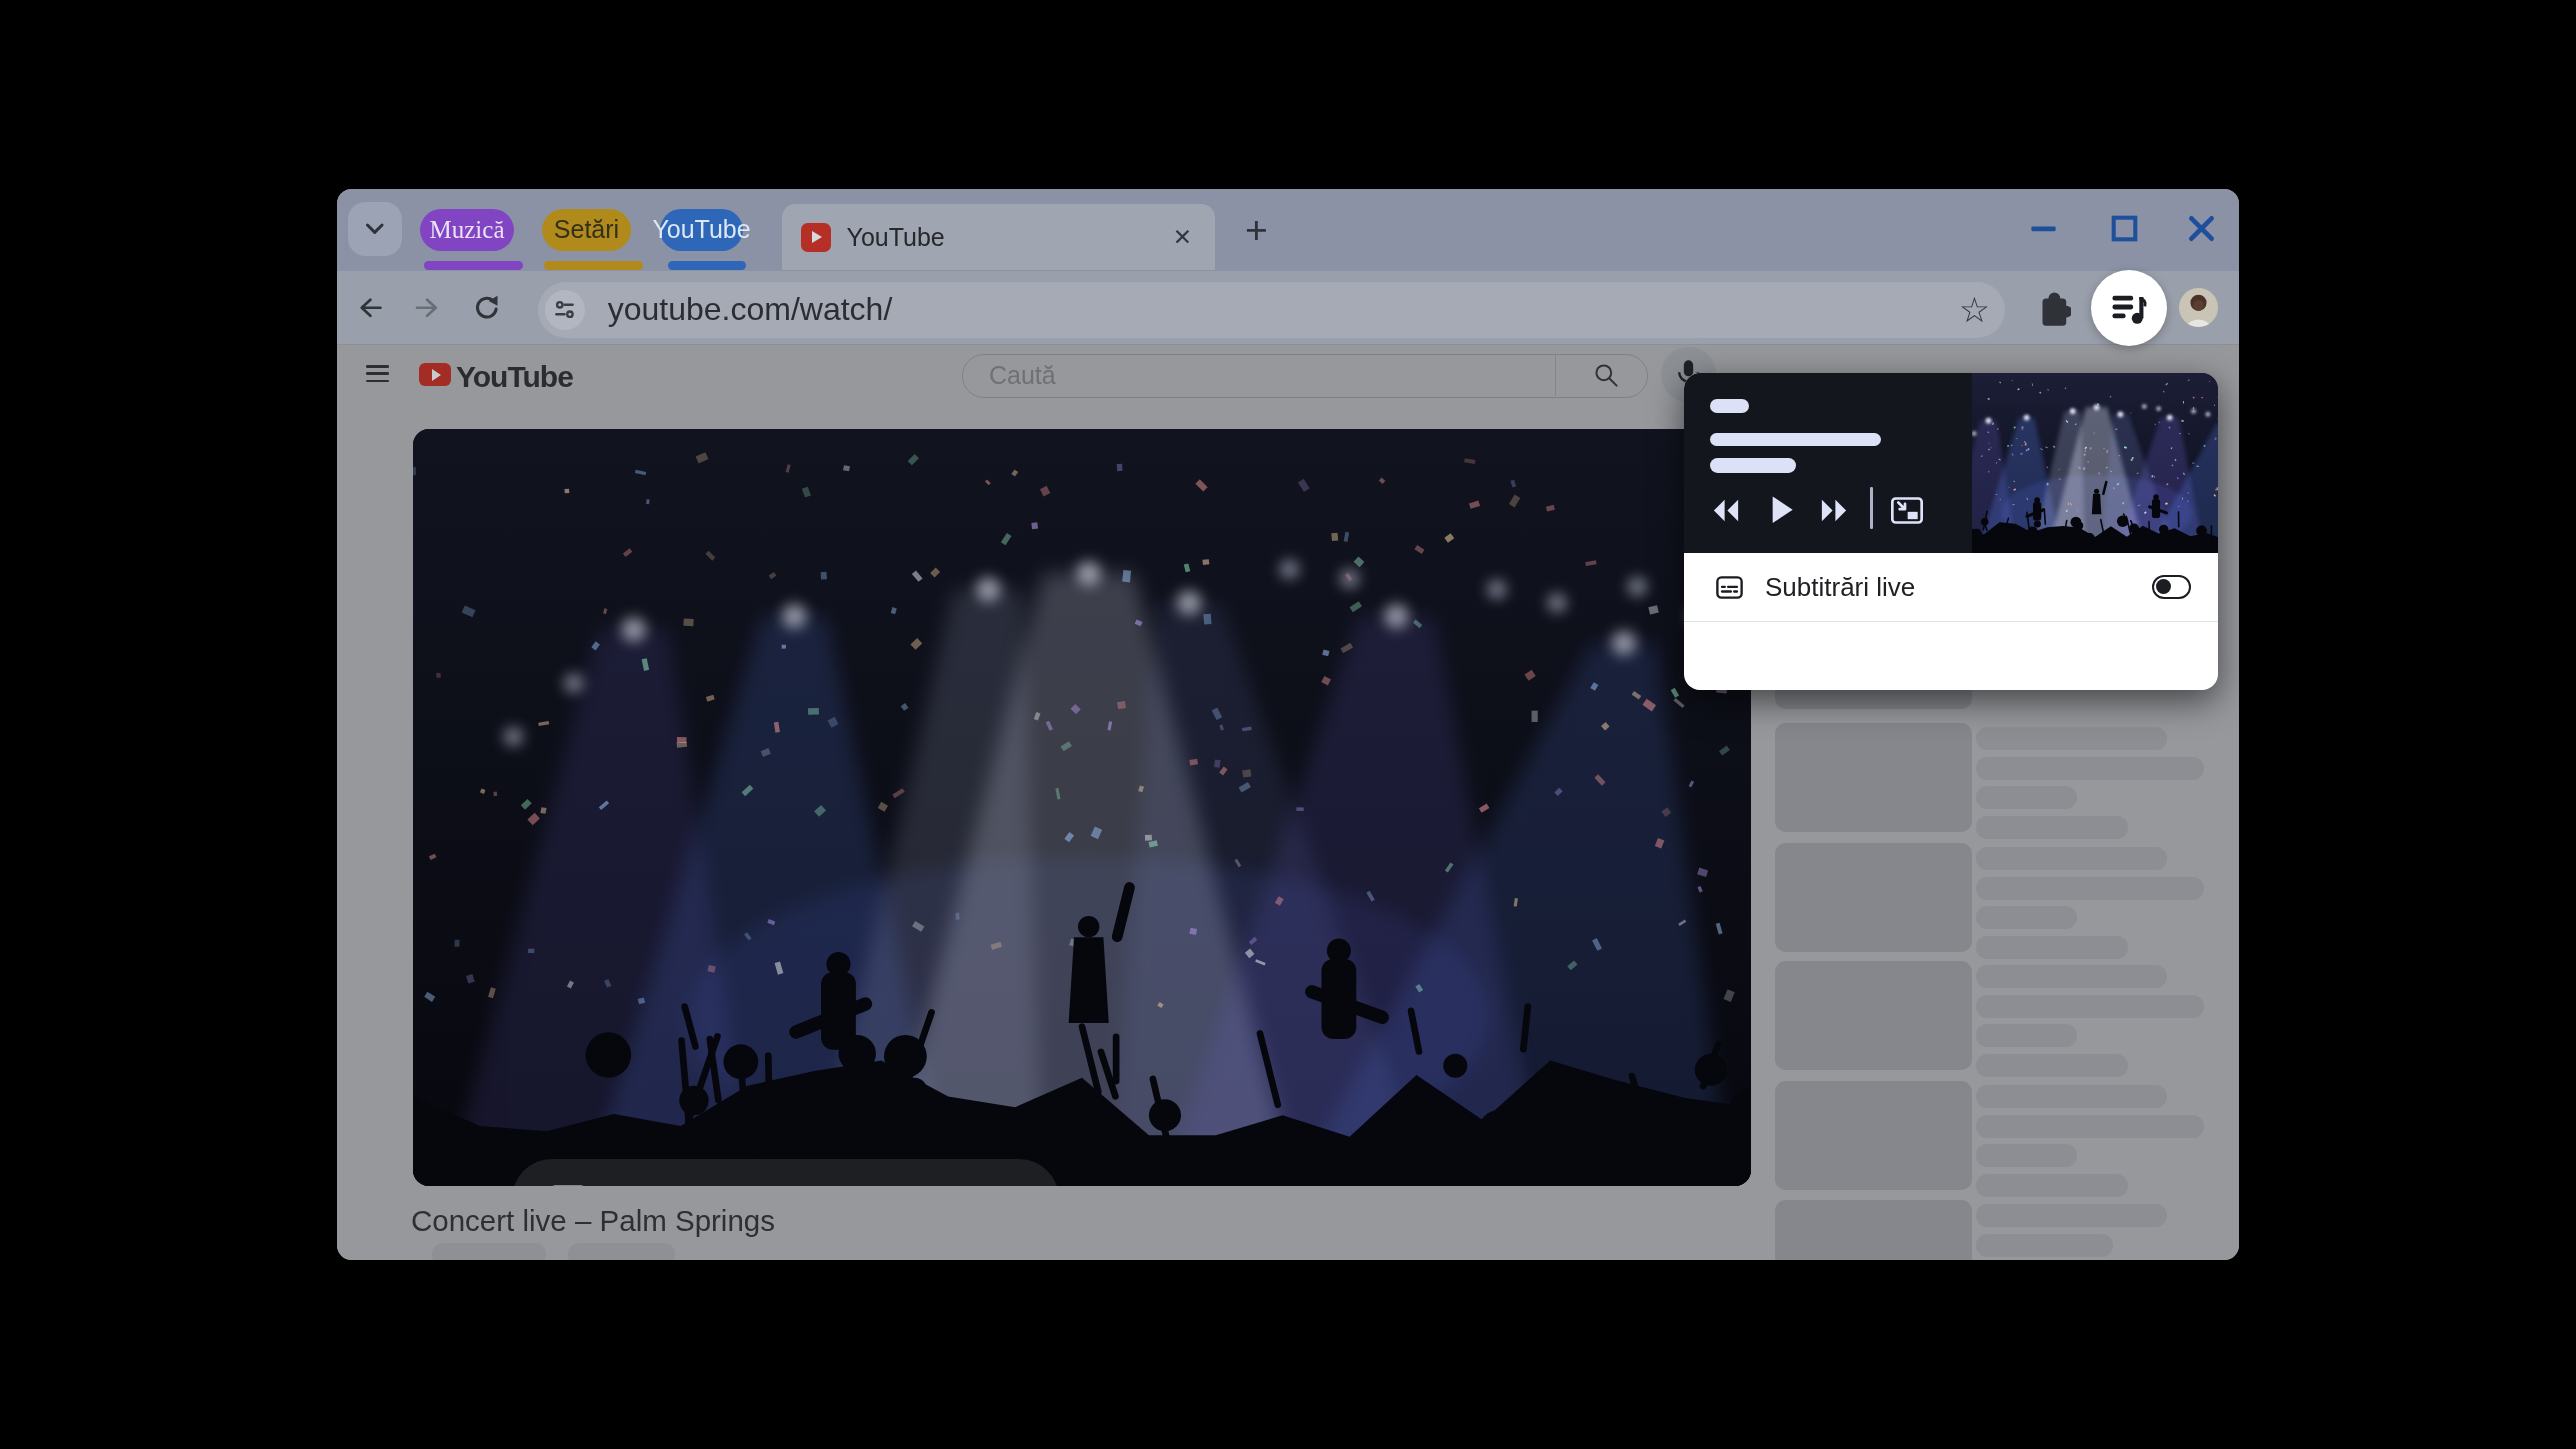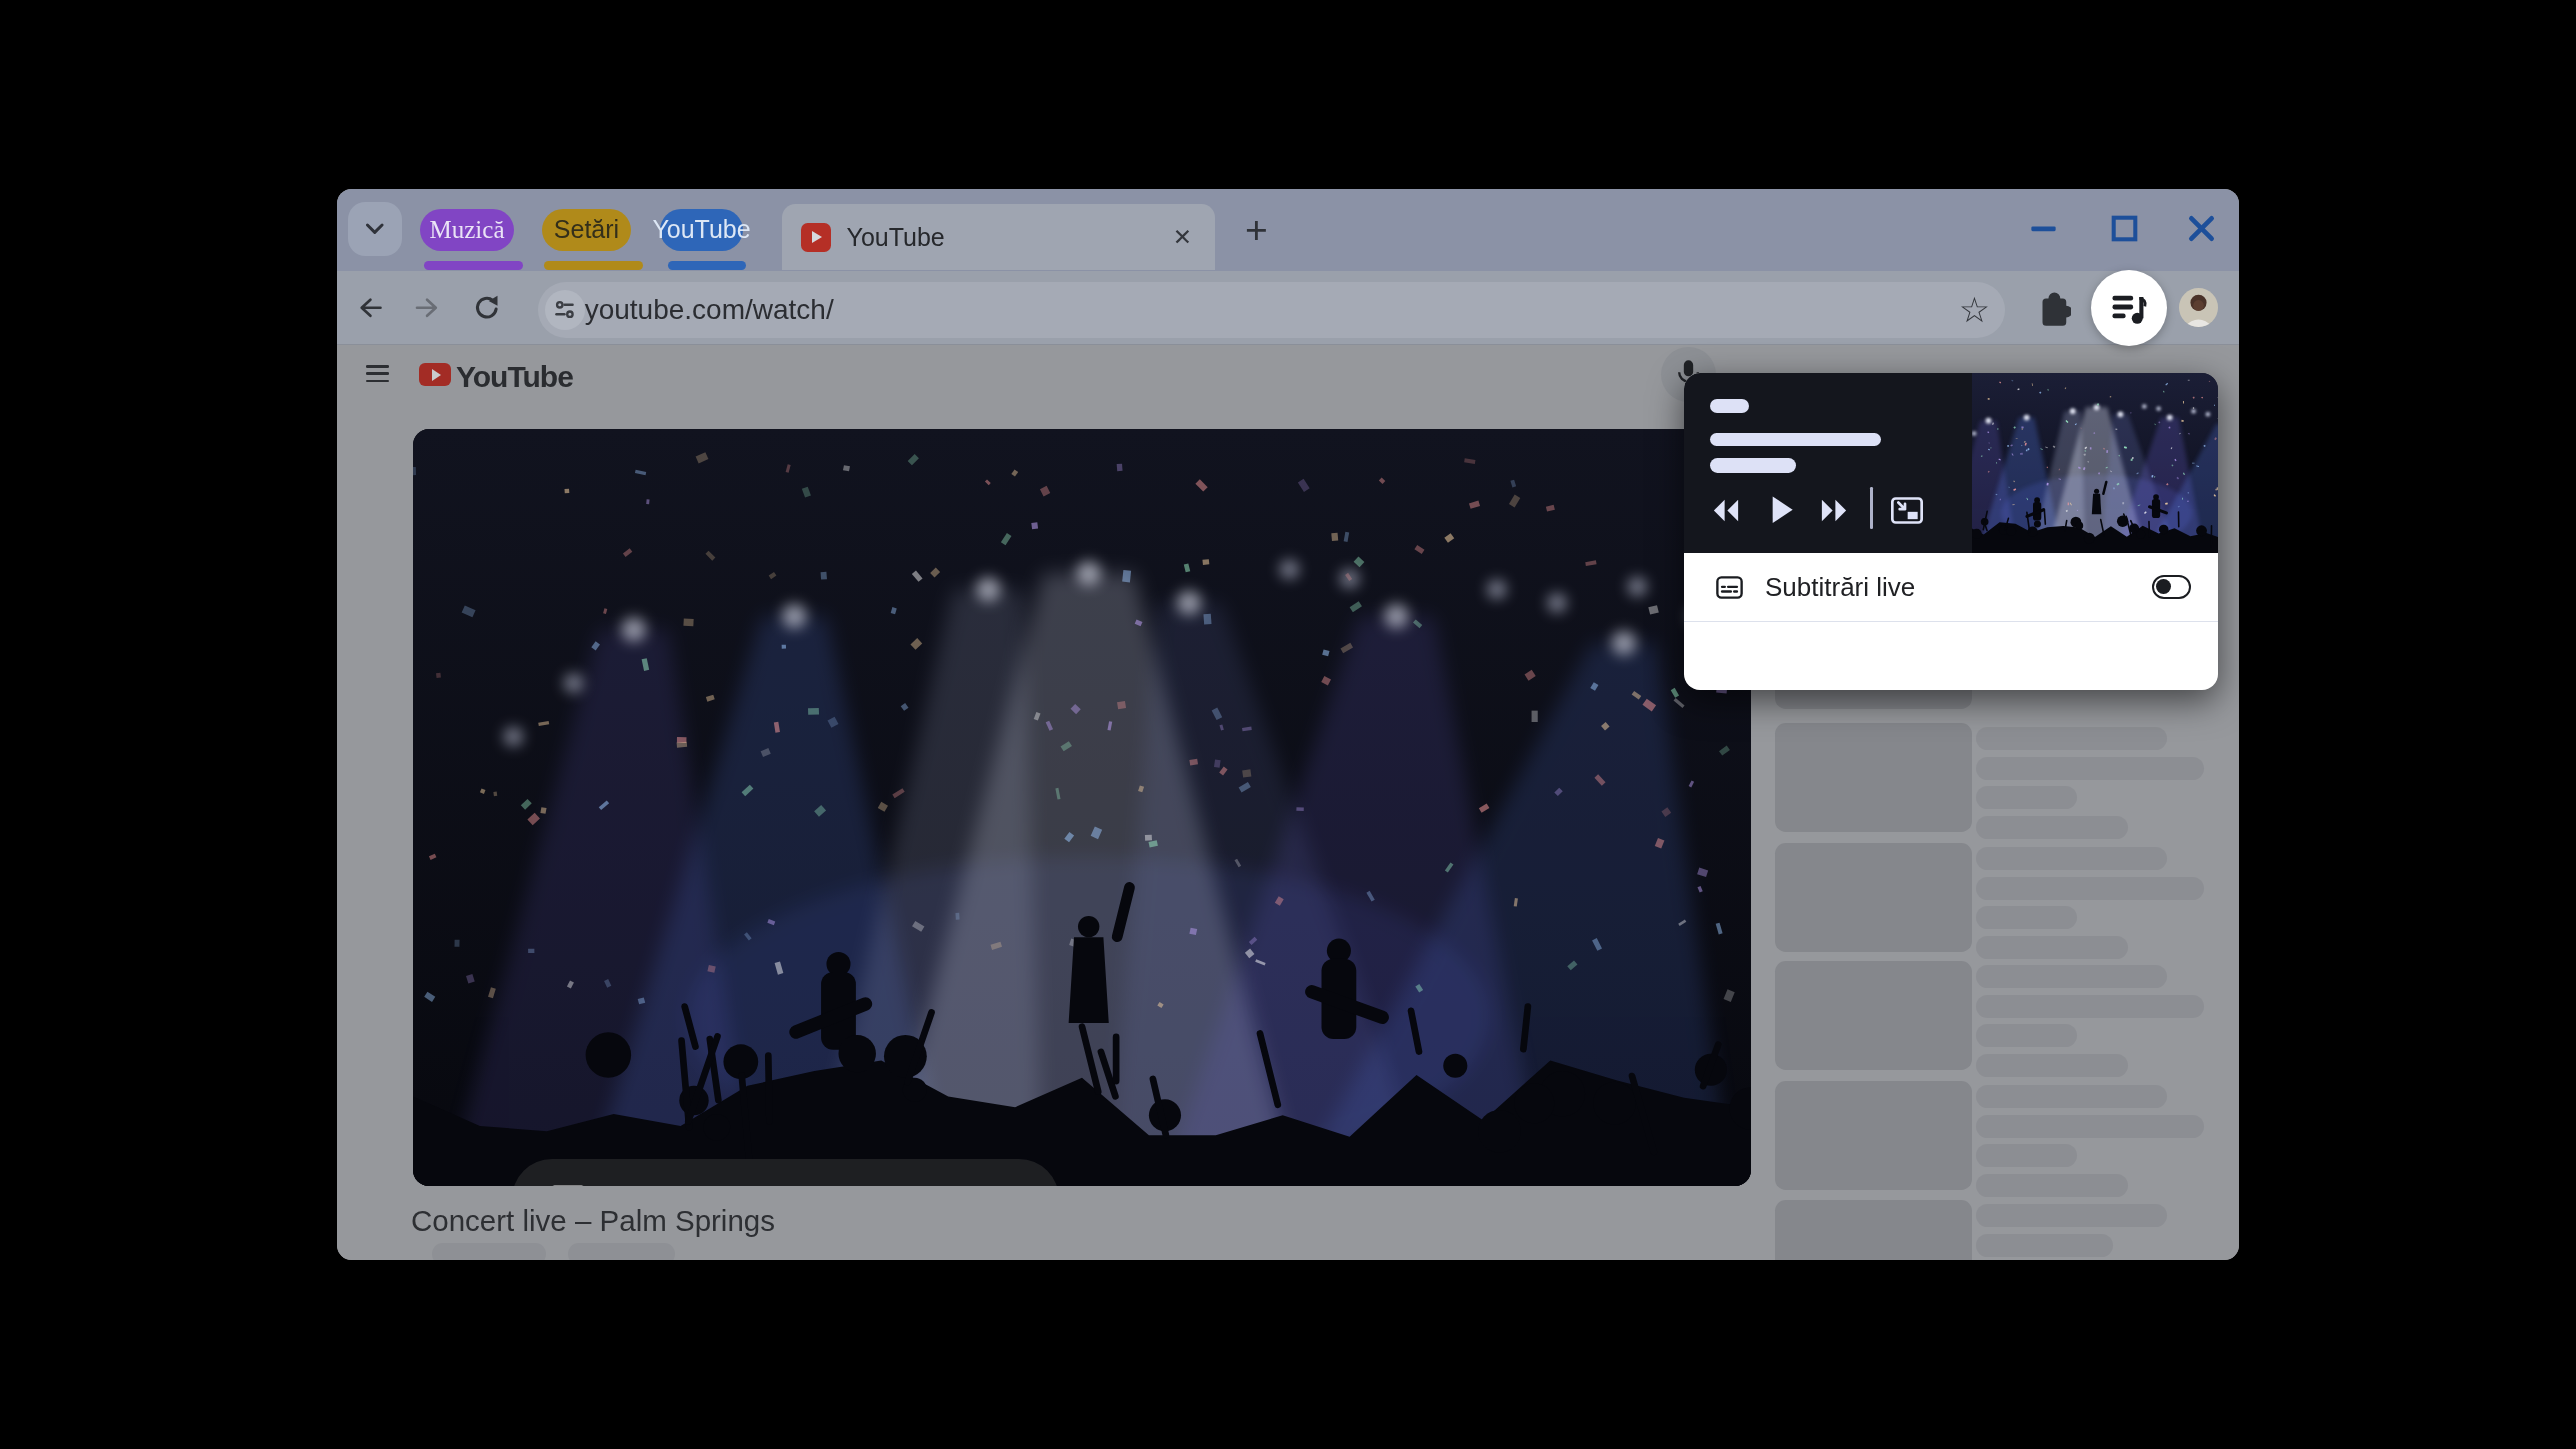--- a/index.html
+++ b/index.html
@@ -27,21 +27,21 @@
     justify-content:center;font-size:39px;font-weight:300;color:#2f3238;}
   .winctl{position:absolute;top:25.5px;width:27px;height:27px;display:flex;align-items:center;justify-content:center;}
   
   .toolbar{position:absolute;left:0;top:82px;width:100%;height:74px;background:#9aa0ab;
     border-bottom:1.3px solid rgba(0,0,0,.10);box-sizing:border-box;}
   .navbtn{position:absolute;top:22px;width:29.5px;height:29.5px;}
   .omnibox{position:absolute;left:201px;top:10.7px;width:1467px;height:56px;border-radius:28px;
     background:#a5aab5;display:flex;align-items:center;}
   .siteinfo{width:40px;height:40px;border-radius:50%;background:#b1b6c0;margin-left:6.7px;
     display:flex;align-items:center;justify-content:center;flex:0 0 auto;}
-  .url{font-size:28px;color:#2b2d32;}
+  .url{font-size:32px;color:#2b2d32;margin-left:23px;}
   .star{position:absolute;right:14.8px;top:0;height:56px;display:flex;align-items:center;font-size:35px;color:#33363c;}
   .extbtn{position:absolute;left:1696px;top:18px;width:38px;height:38px;}
   .media-btn{position:absolute;left:1754px;top:81px;width:76px;height:76px;border-radius:50%;background:#ffffff;
     display:flex;align-items:center;justify-content:center;z-index:40;box-shadow:0 2.7px 9.4px rgba(0,0,0,.25);}
   .avatar{position:absolute;left:1842px;top:99px;width:39px;height:39px;border-radius:50%;overflow:hidden;z-index:30;}
   
   .page{position:absolute;left:0;top:156px;width:100%;height:915px;background:#96989c;}
   .hamb{position:absolute;left:29px;top:20px;width:23px;height:17.4px;}
   .hamb div{height:2.7px;background:#2c2e32;border-radius:1.3px;margin-bottom:4.7px;}
   .ytlogo-box{position:absolute;left:82px;top:18px;width:32px;height:23px;border-radius:6px;background:#a32c25;
@@ -187,20 +187,30 @@
       <div class="hamb">
           <div></div>
           <div></div>
           <div></div>
         </div>
       <div class="ytlogo-box">
           <div class="tri"></div>
         </div>
       <div class="ytlogo-text">YouTube</div>
 
+      <div class="searchpill">
+        <input type="text" placeholder="Caută" style="">
+        <div class="search-div"></div>
+        <div class="search-go">
+          <svg width="31" height="31" viewBox="0 0 46 46">
+            <circle cx="19" cy="19" r="11" fill="none" stroke="#2f3236" stroke-width="3"></circle>
+            <line x1="27" y1="27" x2="38" y2="38" stroke="#2f3236" stroke-width="3" stroke-linecap="round"></line>
+          </svg>
+        </div>
+      </div>
       <div class="micbtn">
         <svg width="27" height="32" viewBox="0 0 40 48">
           <rect x="13" y="2" width="14" height="24" rx="7" fill="#202226"></rect>
           <path d="M6 20 a14 14 0 0 0 28 0" fill="none" stroke="#202226" stroke-width="3.5"></path>
           <line x1="20" y1="36" x2="20" y2="44" stroke="#202226" stroke-width="3.5"></line>
         </svg>
       </div>
 
       <div class="video">
         <div class="video-scene" style="position:absolute;inset:0;"><svg viewBox="0 0 1000 566" width="100%" height="100%" preserveAspectRatio="xMidYMid slice">

